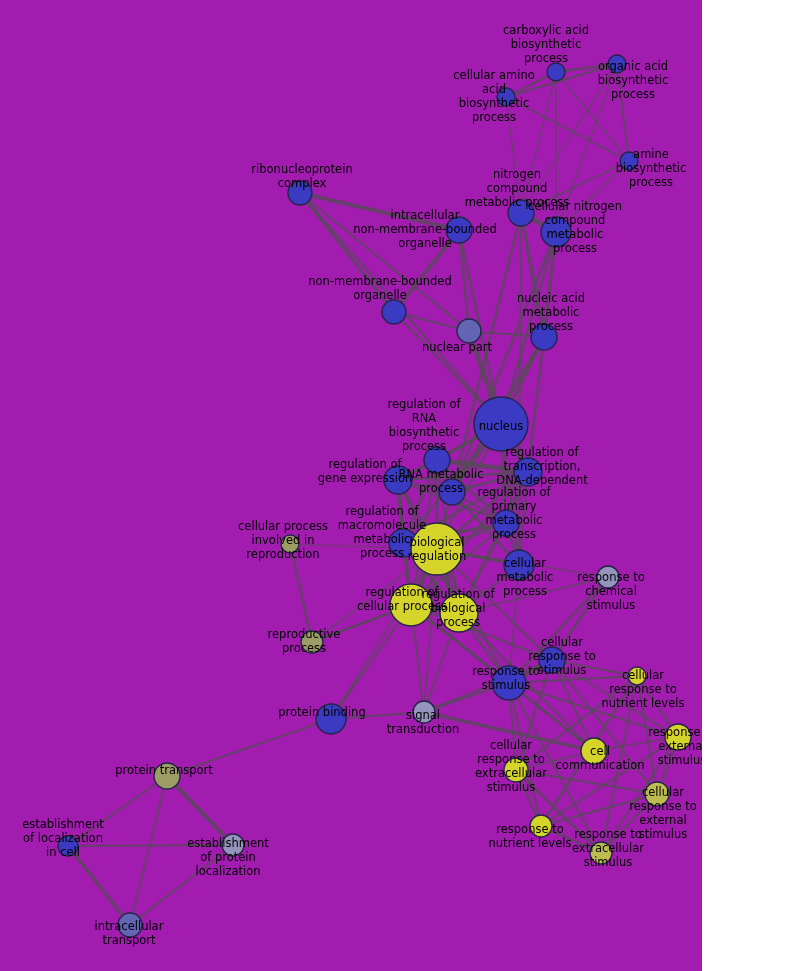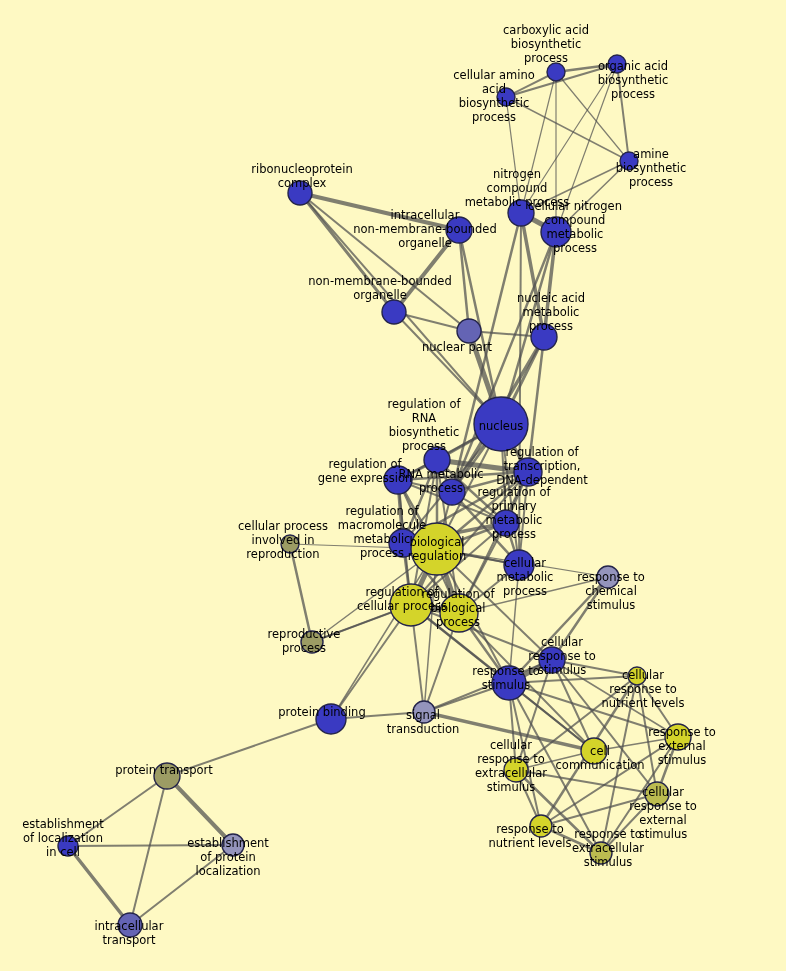--- a/index.html
+++ b/index.html
@@ -3,23 +3,23 @@
 <meta charset="utf-8">
 <style>
   html, body {
     margin: 0;
     padding: 0;
     background: #ffffff;
     font-family: "DejaVu Sans", "Liberation Sans", sans-serif;
   }
   .frame {
     position: relative;
-    width: 786px;
+    width: 702px;
     height: 971px;
-    background: #fef9c3;
+    background: #a21caf;
     overflow: hidden;
   }
   svg { display: block; }
   .edge { stroke: #4f4f4f; stroke-opacity: 0.72; stroke-linecap: round; }
   .node { stroke: #24244a; stroke-width: 1.4; cursor: pointer; }
   .node-label { fill: #000000; font-size: 11.5px; font-family: "DejaVu Sans", "Liberation Sans", sans-serif; text-anchor: middle; pointer-events: none; }
 </style>
 </head>
 <body>
 

